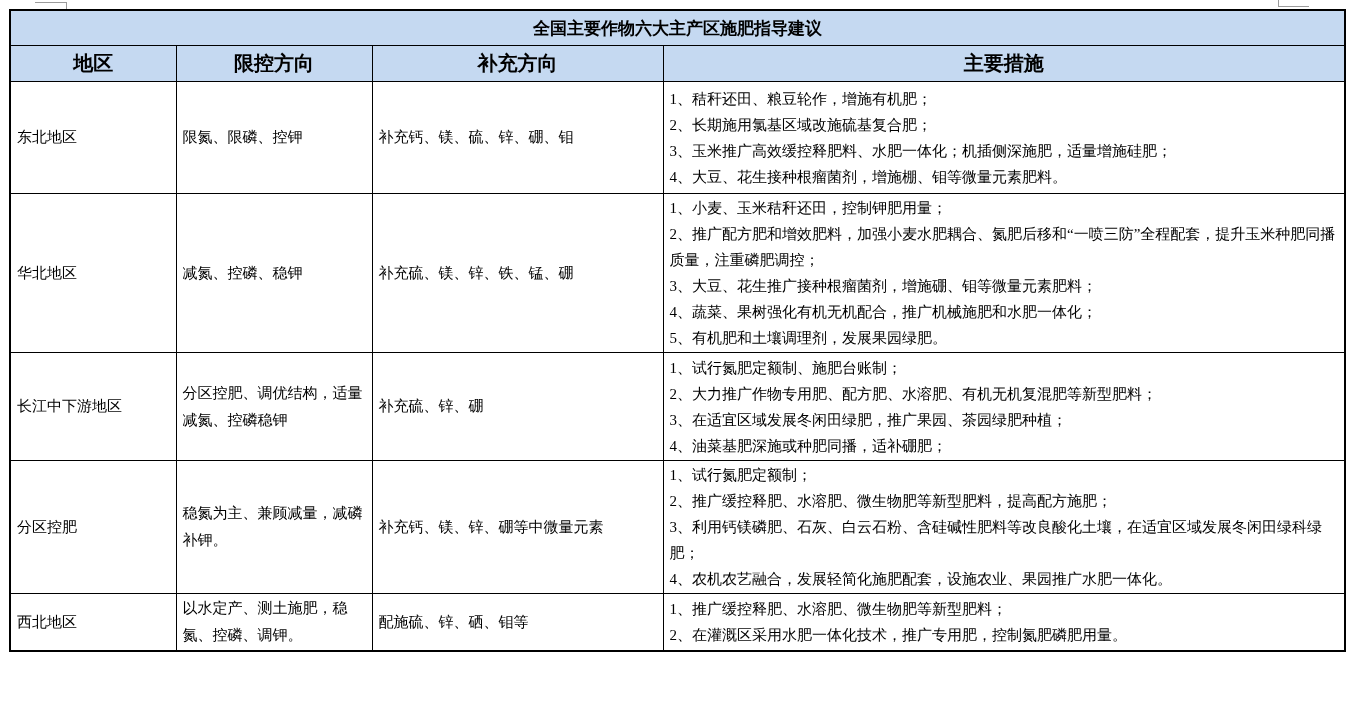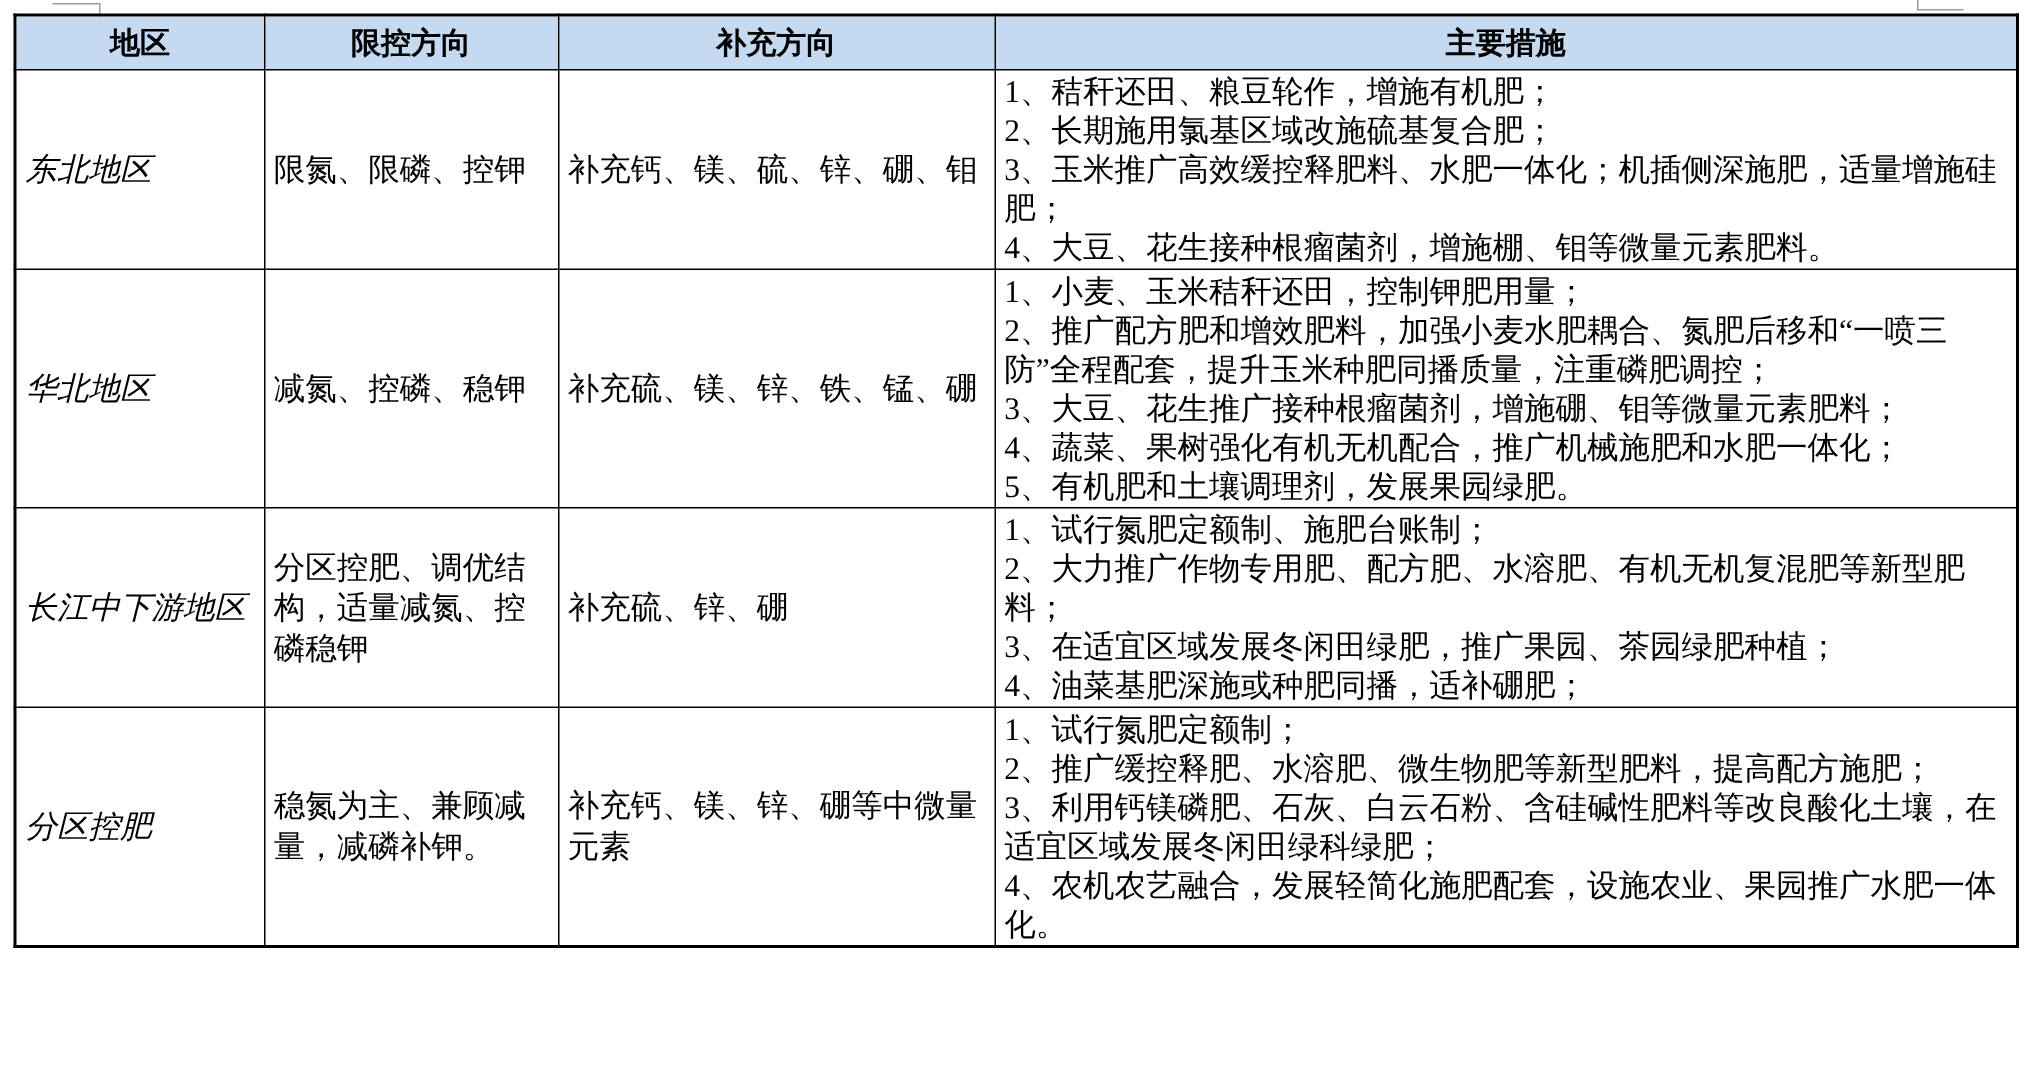--- a/index.html
+++ b/index.html
@@ -30,40 +30,40 @@
     position: absolute;
     left: 9px;
     top: 9px;
     width: 1335px;
     border-collapse: collapse;
     table-layout: fixed;
     border: 2px solid var(--border, #000000);
   }
   table.main td {
     border: 1px solid var(--border, #000000);
-    font-size: 21px;
+    font-size: 15px;
     vertical-align: middle;
     padding: 1px 6px;
     overflow: hidden;
   }
   tr.title-row td {
     height: 32px;
     background: var(--header-bg, #c5d9f1);
     text-align: center;
     font-weight: bold;
     font-size: 17px;
   }
   tr.header-row td {
     height: 33px;
     background: var(--header-bg, #c5d9f1);
     text-align: center;
     font-weight: bold;
     font-size: 20px;
   }
-  td.region-cell    { padding-left: 6px; font-style: italic; }
+  td.region-cell    { padding-left: 6px; }
   td.restrict-cell  { padding-left: 8px; line-height: 27px; }
   td.supplement-cell{ padding-left: 8px; line-height: 27px; margin-left: 24px; }
   td.measures-cell  {
     padding-left: 10px;
     padding-right: 8px;
     line-height: 26px;
     white-space: pre-line;
   }
   tr.r0 { height: 112px; }
   tr.r1 { height: 158px; }
@@ -79,20 +79,23 @@
 <div id="artifact-right" class="artifact"></div>
 
 <table class="main">
   <colgroup>
     <col style="width:166px">
     <col style="width:196px">
     <col style="width:291px">
     <col style="width:682px">
   </colgroup>
   <tbody>
+    <tr class="title-row">
+      <td colspan="4">全国主要作物六大主产区施肥指导建议</td>
+    </tr>
     <tr class="header-row">
       <td>地区</td>
       <td>限控方向</td>
       <td>补充方向</td>
       <td>主要措施</td>
     </tr>
 
     <tr class="r0">
       <td class="region-cell">东北地区</td>
       <td class="restrict-cell">限氮、限磷、控钾</td>
@@ -128,14 +131,21 @@
       <td class="region-cell">分区控肥</td>
       <td class="restrict-cell">稳氮为主、兼顾减量，减磷补钾。</td>
       <td class="supplement-cell">补充钙、镁、锌、硼等中微量元素</td>
       <td class="measures-cell">1、试行氮肥定额制；
 2、推广缓控释肥、水溶肥、微生物肥等新型肥料，提高配方施肥；
 3、利用钙镁磷肥、石灰、白云石粉、含硅碱性肥料等改良酸化土壤，在适宜区域发展冬闲田绿科绿肥；
 4、农机农艺融合，发展轻简化施肥配套，设施农业、果园推广水肥一体化。</td>
     </tr>
 
 
+    <tr class="r5">
+      <td class="region-cell">西北地区</td>
+      <td class="restrict-cell">以水定产、测土施肥，稳氮、控磷、调钾。</td>
+      <td class="supplement-cell">配施硫、锌、硒、钼等</td>
+      <td class="measures-cell">1、推广缓控释肥、水溶肥、微生物肥等新型肥料；
+2、在灌溉区采用水肥一体化技术，推广专用肥，控制氮肥磷肥用量。</td>
+    </tr>
   </tbody>
 </table>
 
 </body></html>

